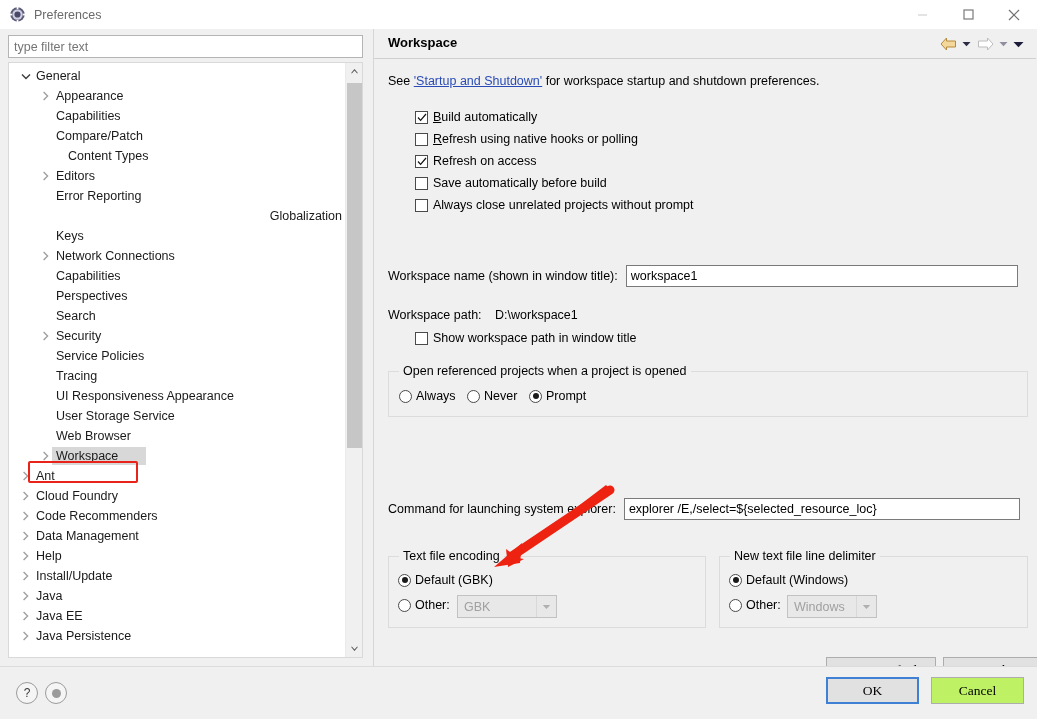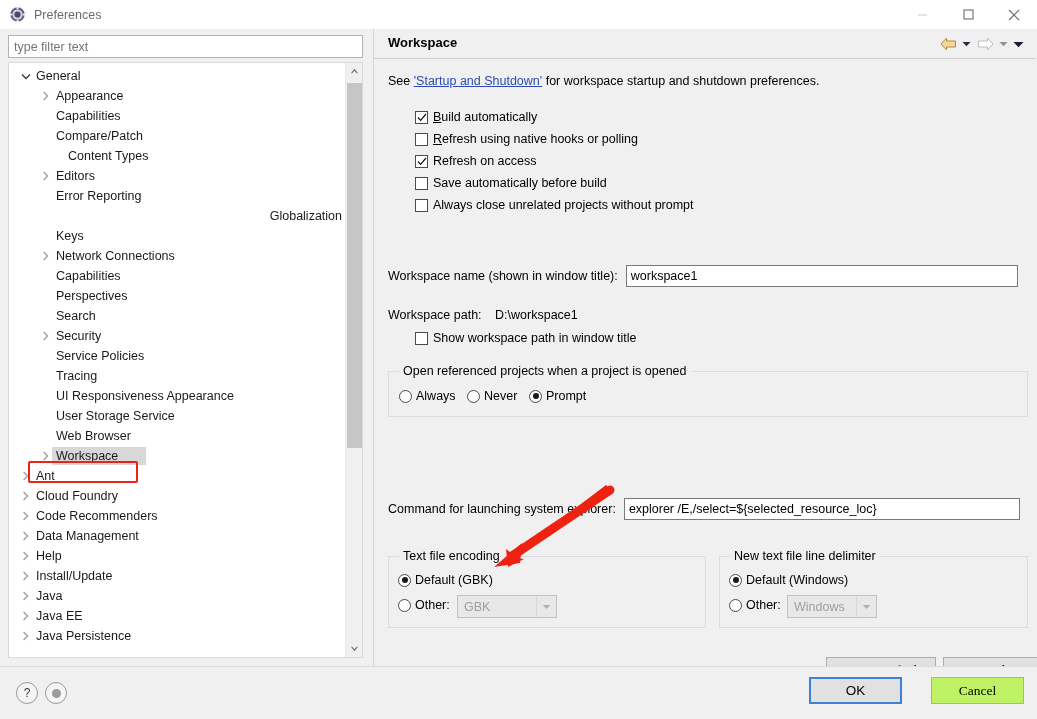--- a/index.html
+++ b/index.html
@@ -282,26 +282,26 @@
     position: absolute;
     width: 22px; height: 22px;
     border-radius: 50%;
     border: 1px solid #9b9b9b;
     background: #f5f5f5;
     display: flex; align-items: center; justify-content: center;
     font-size: 12px; color: #3a3a3a;
   }
   .btn-ok {
     position: absolute;
-    left: 809px; top: 677px;
+    left: 826px; top: 677px;
     width: 93px; height: 27px;
     border: 2px solid #3f7fd4;
     background: #e1e1e1;
     display: flex; align-items: center; justify-content: center;
-    font-family: Liberation Sans, sans-serif;
+    font-family: Liberation Serif, serif;
     font-size: 13.5px;
   }
   .btn-cancel {
     position: absolute;
     left: 931px; top: 677px;
     width: 93px; height: 27px;
     border: 1px solid #adadad;
     background: #bef264;
     display: flex; align-items: center; justify-content: center;
     font-family: "Liberation Serif", serif;

